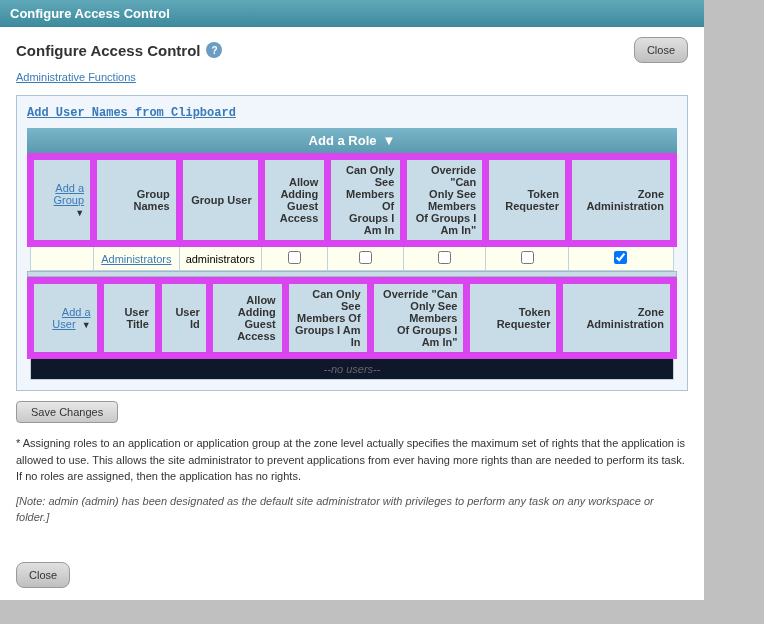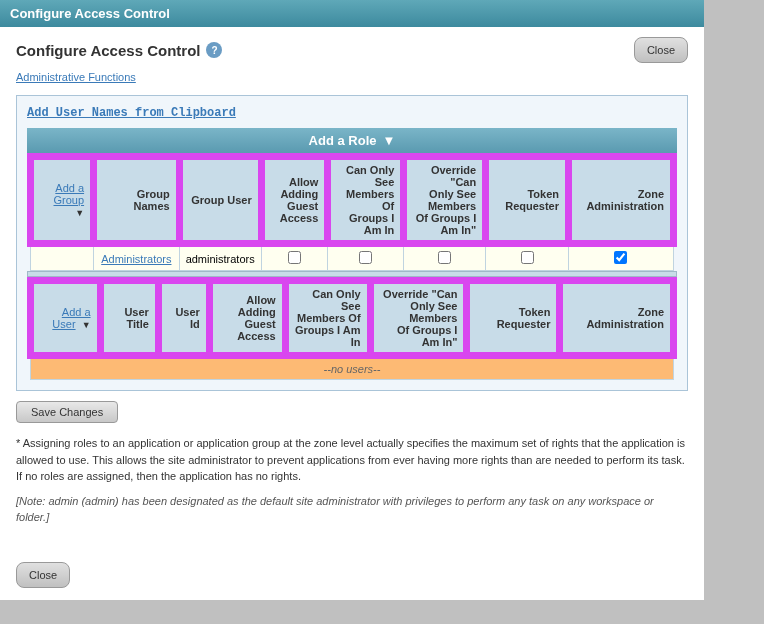--- a/index.html
+++ b/index.html
@@ -121,21 +121,21 @@
       background: #fffff0;
       margin-top: 24px;
     }
     td.group-title-cell {
       color: #3a7ab8;
       text-decoration: underline;
       cursor: pointer;
       background: #fffff0;
     }
     td.no-users-cell {
-      background: #fdba74;
+      background: #0f172a;
       color: #666;
       font-style: italic;
       text-align: center;
     }
     .section-divider {
       height: 6px;
       background: #c8dce8;
       border: 1px solid #a0b8c8;
     }
     .add-link {

